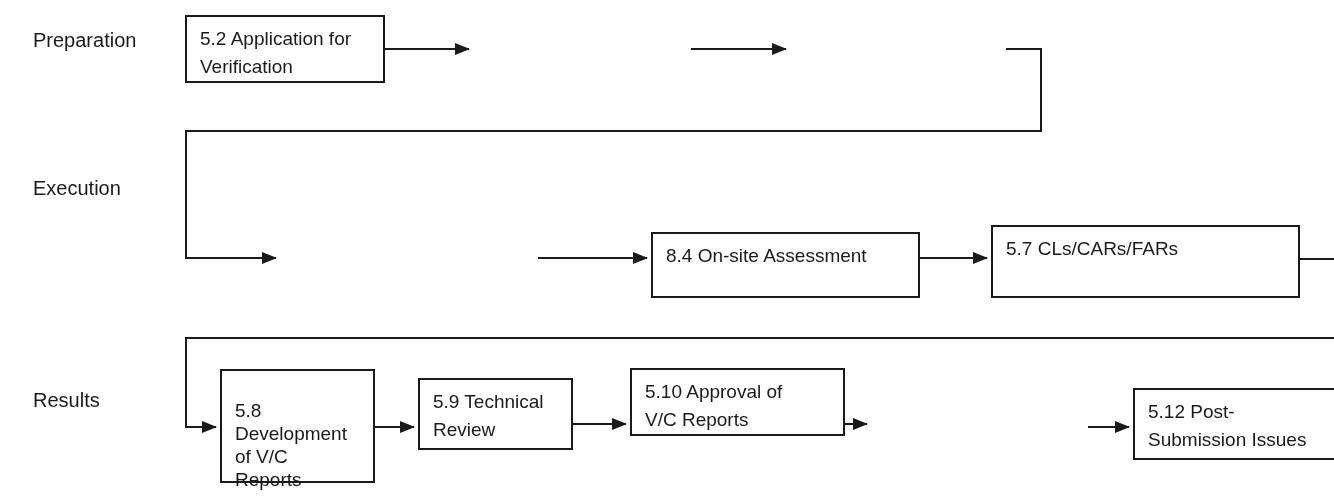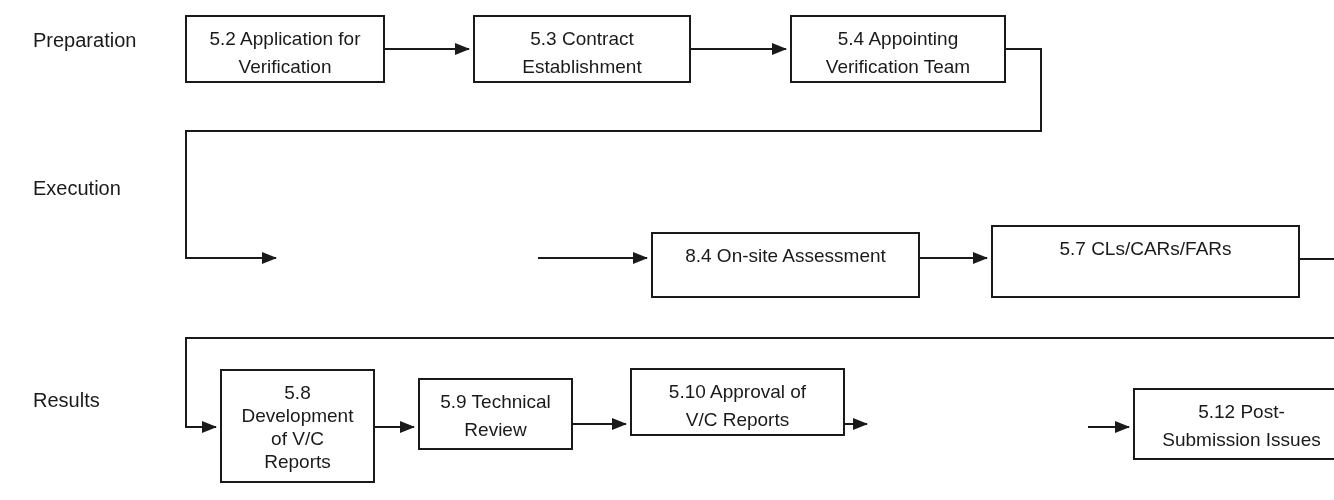--- a/index.html
+++ b/index.html
@@ -45,25 +45,24 @@
   }
   .node {
     position: absolute;
     box-sizing: border-box;
     border: 2px solid var(--line);
     background: var(--bg);
     padding: 8px 13px;
     font-size: 19px;
     line-height: 28px;
     white-space: pre-line;
-    text-align: center;
   }
   .node.tight {
     line-height: 23px;
-    padding-top: 10px;
+    padding-top: 28px;
   }
 </style>
 </head>
 <body>
 
 <div class="canvas">
 
   <svg class="connector-layer" viewBox="0 0 1334 500" xmlns="http://www.w3.org/2000/svg">
     <defs>
       <marker id="arrow" markerUnits="userSpaceOnUse" markerWidth="16" markerHeight="12" refX="14" refY="6" orient="auto">
@@ -82,24 +81,20 @@
     <line class="flow-line" x1="817" y1="424" x2="839" y2="424" marker-end="url(#arrow)"></line>
     <line class="flow-line" x1="1060" y1="427" x2="1101" y2="427" marker-end="url(#arrow)"></line>
   </svg>
 
   <div class="row-label" style="left:5px; top:28px">Preparation</div>
   <div class="row-label" style="left:5px; top:176px">Execution</div>
   <div class="row-label" style="left:5px; top:388px">Results</div>
 
   <div class="node" style="left:157px; top:15px; width:200px; height:68px">5.2 Application for
 Verification</div>
-  <div class="node" style="left:445px; top:15px; width:218px; height:68px">5.3 Contract
-Establishment</div>
-  <div class="node" style="left:762px; top:15px; width:216px; height:68px">5.4 Appointing
-Verification Team</div>
 
   <div class="node" style="left:623px; top:232px; width:269px; height:66px">8.4 On-site Assessment</div>
   <div class="node" style="left:963px; top:225px; width:309px; height:73px">5.7 CLs/CARs/FARs</div>
 
   <div class="node tight" style="left:192px; top:369px; width:155px; height:114px">5.8
 Development
 of V/C
 Reports</div>
   <div class="node" style="left:390px; top:378px; width:155px; height:72px">5.9 Technical
 Review</div>

